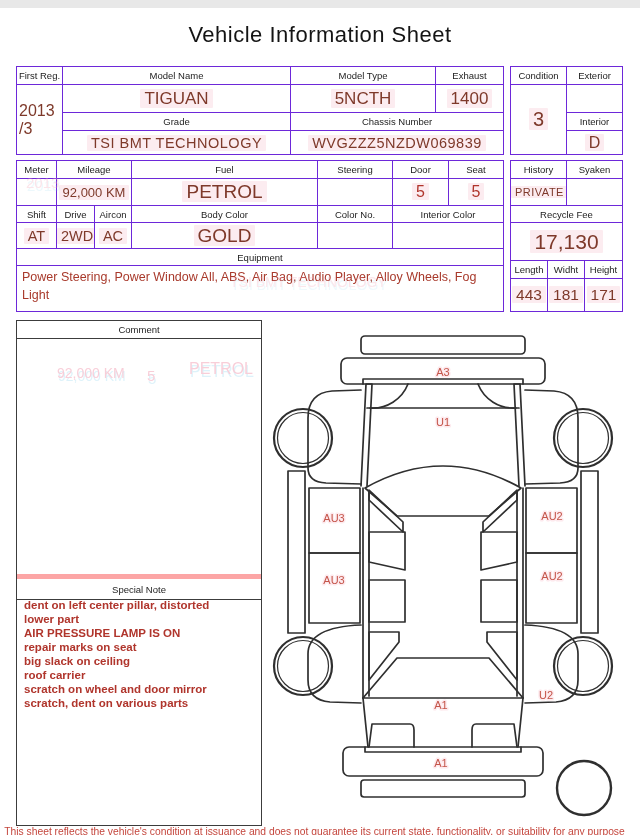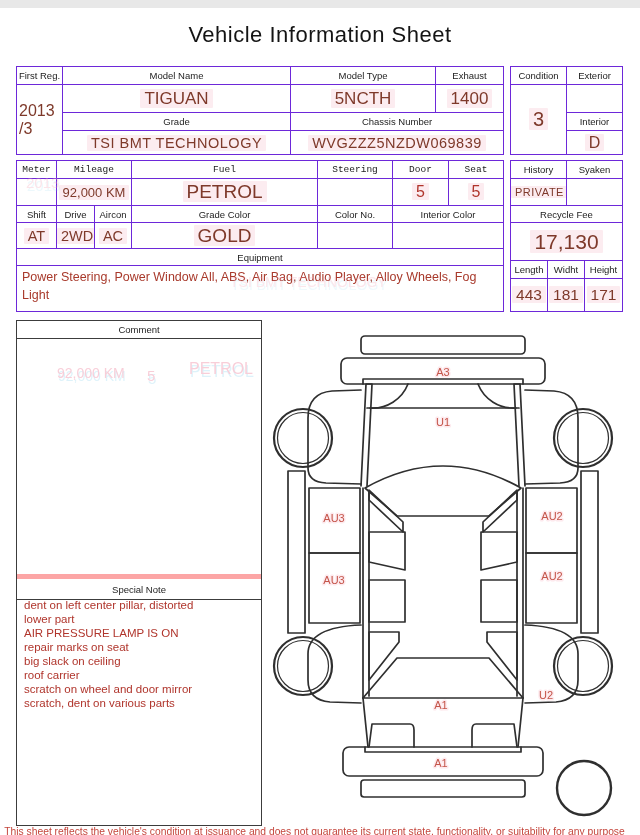--- a/index.html
+++ b/index.html
@@ -43,21 +43,21 @@
     position:absolute; top:0; left:0; right:0; height:17px; border-bottom:1px solid #3c3c3c;
     display:flex; align-items:center; justify-content:center; font-size:9.5px; color:#1c1c1c;
   }
   .commentbox .sn-head {
     position:absolute; top:253px; left:0; right:0; height:20px;
     border-top:5px solid #fca5a5; border-bottom:1px solid #3c3c3c;
     display:flex; align-items:center; justify-content:center; font-size:9.5px; color:#1c1c1c;
   }
   .commentbox .sn-body {
     position:absolute; top:277px; left:7px; right:4px;
-    font-size:11.5px; line-height:1.22; color:#b0352c; white-space:normal;
+    font-size:11.5px; line-height:1.22; color:#b0352c; white-space:normal;font-weight:bold;
   }
   .ghost {
     position:absolute; color:#f3a7ba; opacity:0.55; filter:blur(0.3px);
     text-shadow:1px 3px 0 rgba(120,205,235,0.45); pointer-events:none;
   }
   .g1 { left:40px; top:44px; font-size:14px; }
   .g2 { left:130px; top:46px; font-size:15px; }
   .g3 { left:172px; top:39px; font-size:16px; }
   .g4 { left:230px; top:266px; font-size:14px; opacity:0.28; }
   .g5 { left:26px; top:166px; font-size:15px; opacity:0.30; }
@@ -141,41 +141,41 @@
     <colgroup>
         <col style="width:40px">
         <col style="width:38px">
         <col style="width:37px">
         <col style="width:186px">
         <col style="width:75px">
         <col style="width:56px">
         <col style="width:55px">
       </colgroup>
     <tbody>
-        <tr style="height:18px;font-family:Liberation Mono, monospace;">
+        <tr style="height:18px;">
       <td class="hd">Meter</td>
       <td class="hd" colspan="2">Mileage</td>
       <td class="hd">Fuel</td>
       <td class="hd">Steering</td>
       <td class="hd">Door</td>
       <td class="hd">Seat</td>
     </tr>
     <tr style="height:27px;">
       <td></td>
       <td colspan="2" class="maroon fs13"><span class="hl">92,000 KM</span></td>
       <td class="maroon fs19"><span class="hl">PETROL</span></td>
       <td></td>
       <td class="red fs16"><span class="hl">5</span></td>
       <td class="red fs16"><span class="hl">5</span></td>
     </tr>
     <tr style="height:17px;">
       <td class="hd">Shift</td>
       <td class="hd">Drive</td>
       <td class="hd">Aircon</td>
-      <td class="hd">Grade Color</td>
+      <td class="hd">Body Color</td>
       <td class="hd">Color No.</td>
       <td class="hd" colspan="2">Interior Color</td>
     </tr>
     <tr style="height:26px;">
       <td class="maroon fs14"><span class="hl">AT</span></td>
       <td class="maroon fs14"><span class="hl">2WD</span></td>
       <td class="maroon fs14"><span class="hl">AC</span></td>
       <td class="maroon fs19"><span class="hl">GOLD</span></td>
       <td></td>
       <td colspan="2"></td>

